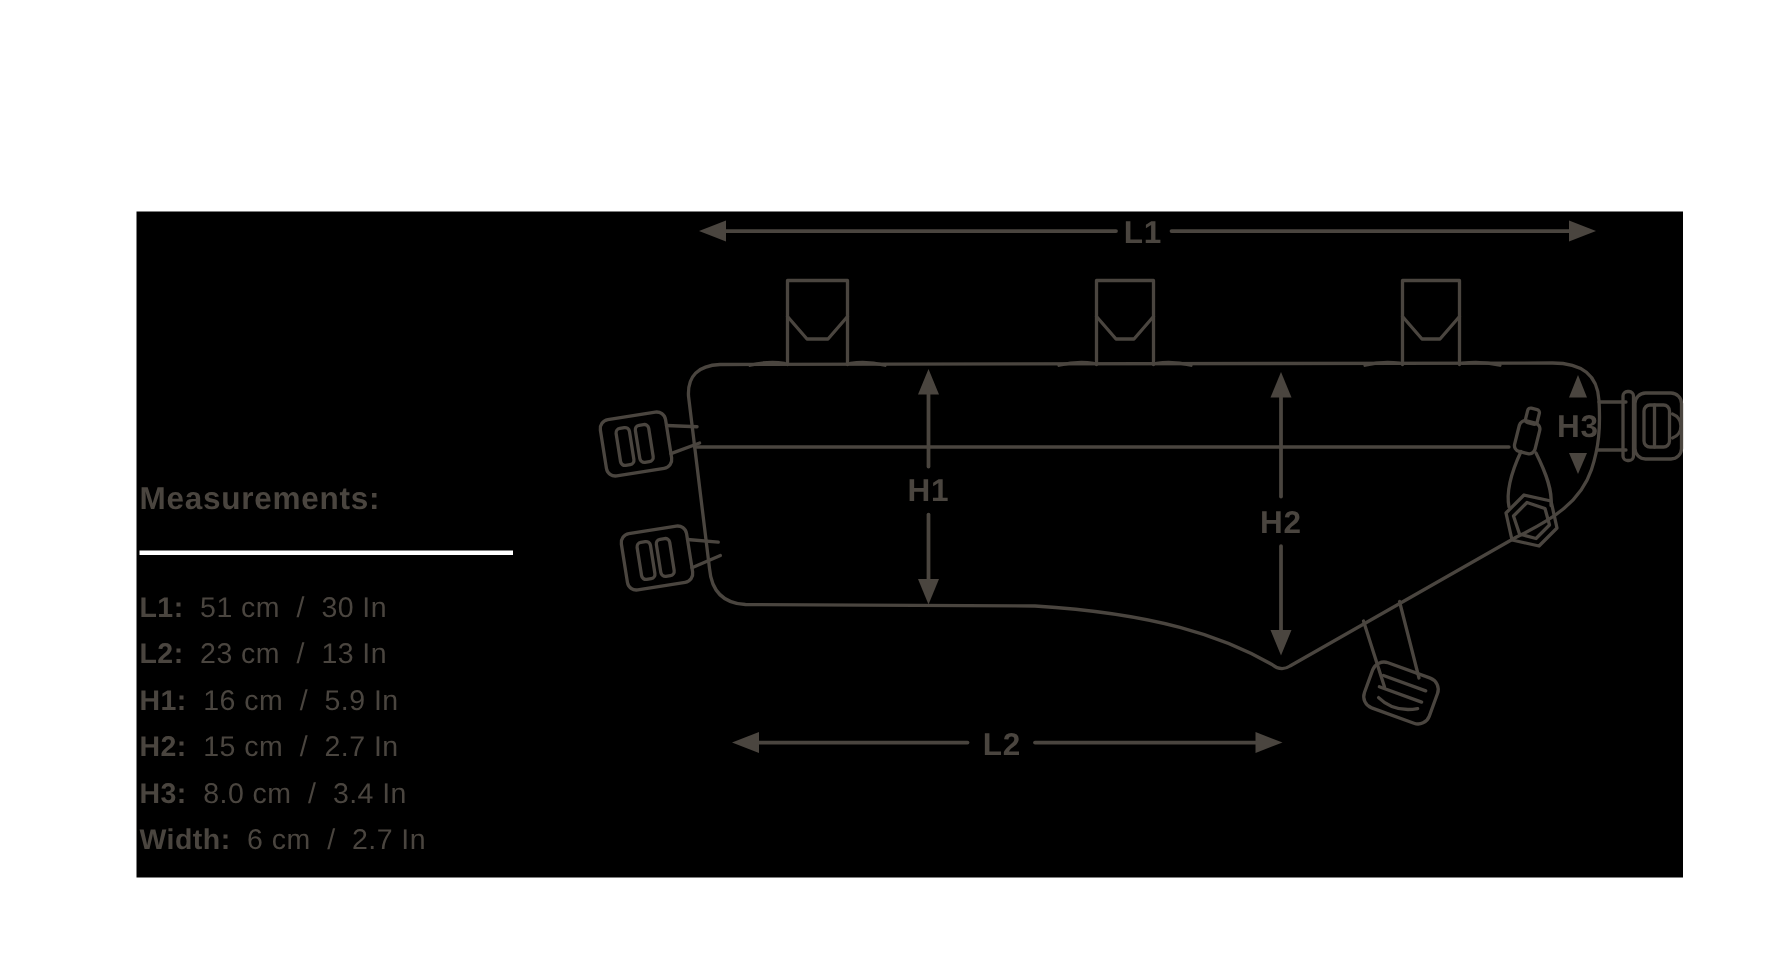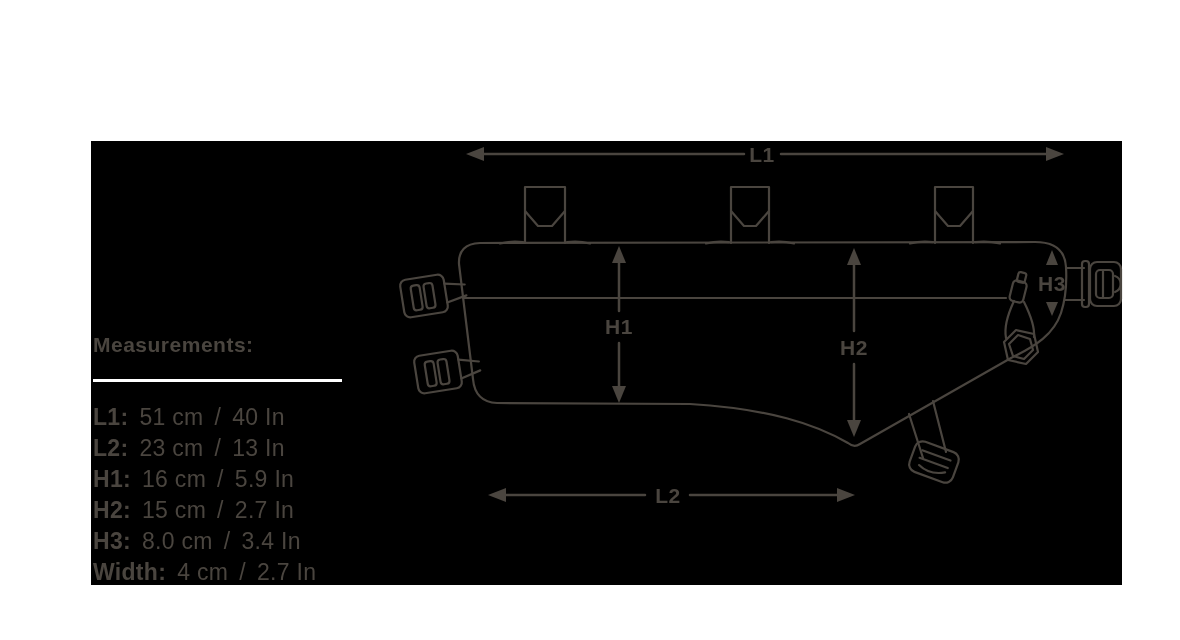--- a/index.html
+++ b/index.html
@@ -1,23 +1,23 @@
 <!DOCTYPE html>
 <html><head>
 <meta charset="utf-8">
 <style>
   html,body{margin:0;padding:0;width:1180px;height:640px;background:#ffffff;overflow:hidden;}
   .page{position:relative;width:1180px;height:532px;background:#ffffff;font-family:"Liberation Sans",sans-serif;border-radius:21px;}
   .stage{position:absolute;left:91px;top:141px;width:1031px;height:444px;background:#000000;}
   .diagram-svg{position:absolute;left:0;top:0;width:1180px;height:640px;}
-  .panel{position:absolute;left:93px;top:332px;color:#4a453f;}
+  .panel{position:absolute;left:93px;top:320px;color:#4a453f;}
   .panel-title{font-size:21px;font-weight:bold;letter-spacing:.5px;line-height:26px;}
   .divider{width:249px;height:3px;background:#ffffff;margin-top:21px;}
   .rows{margin-top:20px;}
-  .row{height:31px;display:flex;align-items:center;font-size:23px;letter-spacing:.3px;}
+  .row{height:31px;display:flex;align-items:center;font-size:19px;letter-spacing:.3px;}
   .row .lbl{font-weight:bold;margin-right:11px;}
   .row .sep{margin:0 11px;}
   .ln{stroke:#4a453f;fill:none;stroke-linecap:round;stroke-linejoin:round;}
   .w2{stroke-width:2.2;}
   .w25{stroke-width:2.5;}
   .ah{fill:#4a453f;stroke:none;}
   .dim-label{font-family:"Liberation Sans",sans-serif;font-weight:bold;font-size:21px;fill:#4a453f;letter-spacing:.5px;text-anchor:middle;}
 </style>
 </head>
 <body>
@@ -145,21 +145,21 @@
   </svg>
 
   <div class="panel">
     <div class="panel-title">Measurements:</div>
     <div class="divider"></div>
     <div class="rows">
       <div class="row">
         <span class="lbl">L1:</span>
         <span class="val">51 cm</span>
         <span class="sep">/</span>
-        <span class="val">40 In</span>
+        <span class="val">30 In</span>
       </div>
       <div class="row">
         <span class="lbl">L2:</span>
         <span class="val">23 cm</span>
         <span class="sep">/</span>
         <span class="val">13 In</span>
       </div>
       <div class="row">
         <span class="lbl">H1:</span>
         <span class="val">16 cm</span>
@@ -173,20 +173,20 @@
         <span class="val">2.7 In</span>
       </div>
       <div class="row">
         <span class="lbl">H3:</span>
         <span class="val">8.0 cm</span>
         <span class="sep">/</span>
         <span class="val">3.4 In</span>
       </div>
       <div class="row">
         <span class="lbl">Width:</span>
-        <span class="val">4 cm</span>
+        <span class="val">6 cm</span>
         <span class="sep">/</span>
         <span class="val">2.7 In</span>
       </div>
     </div>
   </div>
 
 </div>
 
 </body></html>

